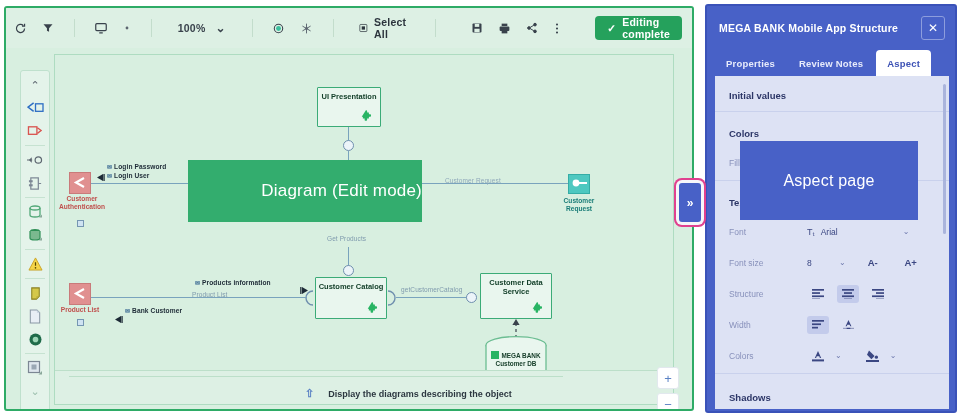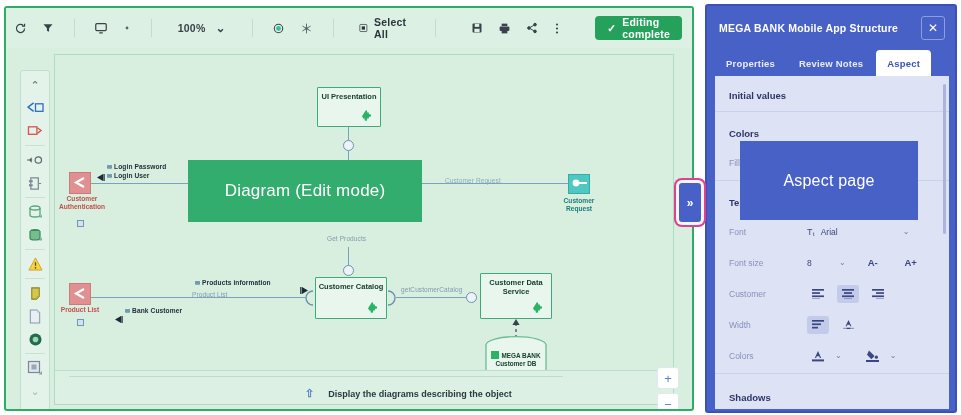--- a/index.html
+++ b/index.html
@@ -132,21 +132,21 @@
   .zbtn {
     position:absolute; right:-6px; width:22px; height:22px;
     background:#fff; border:1px solid #e2e8ee; border-radius:3px;
     display:flex; align-items:center; justify-content:center;
     color:#5b82c4; font-size:13px; font-weight:400; line-height:1;
   }
   
   #overlay-diagram {
     position:absolute; left:182px; top:152px; width:234px; height:62px;
     background:#33ad6e; color:#fff;
-    display:flex; align-items:center; justify-content:center;
+    display:flex; align-items:center; justify-content:flex-end;
     font-size:17px; letter-spacing:.2px;
   }
   
   #expand-handle {
     position:absolute; left:679px; top:183px; width:22px; height:39px;
     background:#4861c7; border-radius:3px;
     display:flex; align-items:center; justify-content:center;
     color:#fff; font-size:12px; font-weight:700;
     box-shadow:0 0 0 3px #f6f6fa, 0 0 0 5px #e0418f;
     z-index:40;
@@ -616,21 +616,21 @@
             <span>A-</span>
           </div>
           <div class="icn-btn">
             <span>A+</span>
           </div>
         </div>
       </div>
 
 
       <div class="prow">
-        <div class="pkey">Customer</div>
+        <div class="pkey">Structure</div>
         <div class="pctl" style="gap:8px;">
           <div class="icn-btn">
             <svg width="12" height="10" viewBox="0 0 12 10" fill="#3b4782">
                 <rect y="0" width="12" height="1.7"></rect>
                 <rect y="3.2" width="8" height="1.7"></rect>
                 <rect y="6.4" width="12" height="1.7"></rect>
                 <rect y="9.6" width="8" height="1.7"></rect>
               </svg>
           </div>
           <div class="icn-btn on">

